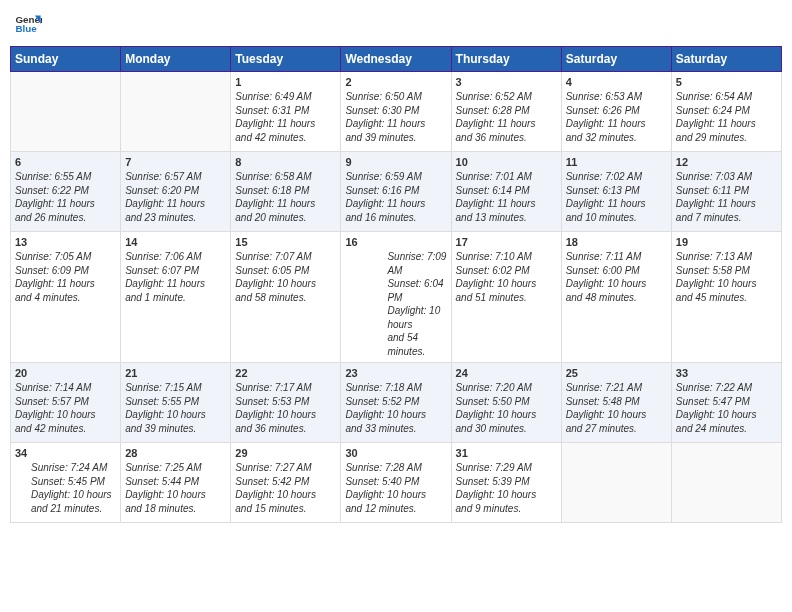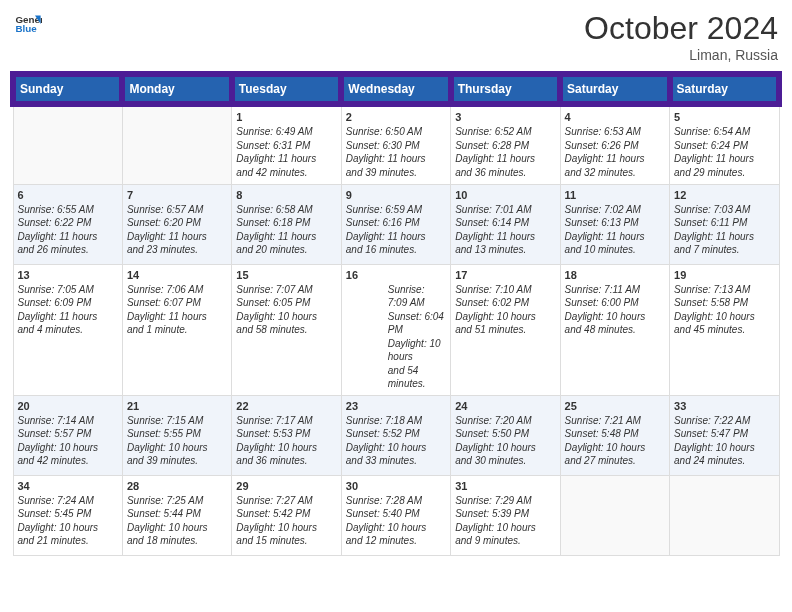--- a/index.html
+++ b/index.html
@@ -43,21 +43,21 @@
       border-collapse: collapse;
       border: 1px solid #ccc;
     }
     .calendar th {
       background: #2563b0;
       color: #fff;
       font-size: 12px;
       font-weight: bold;
       padding: 5px 4px;
       text-align: left;
-      border: 6px solid #4c1d95;
+      border: 1px solid #4c1d95;
     }
     .calendar td {
       vertical-align: top;
       border: 1px solid #ddd;
       padding: 4px;
       width: calc(100% / 7);
       height: 80px;
       background: #fff;
       font-size: 10px;
       color: #333;
@@ -83,24 +83,20 @@
 </head>
 <body>
 
 <div class="header">
   <div class="logo">
     <svg class="logo-icon" viewBox="0 0 40 40">
       <text x="2" y="18" font-size="14" font-weight="bold" fill="#333">General</text>
       <text x="2" y="32" font-size="14" font-weight="bold" fill="#1a73c9">Blue</text>
       <polygon points="30,8 38,8 38,20" fill="#1a73c9"></polygon>
     </svg>
-  </div>
-  <div class="title-block">
-    <div class="month-year">October 2024</div>
-    <div class="location">Liman, Russia</div>
   </div>
 </div>
 
 <table class="calendar">
   <thead>
     <tr>
     <th>Sunday</th>
         <th>Monday</th>
         <th>Tuesday</th>
         <th>Wednesday</th>
@@ -298,21 +294,21 @@
           <div class="day-num">33</div>
           <div class="day-info" style="white-space: pre-line;">Sunrise: 7:22 AM
 Sunset: 5:47 PM
 Daylight: 10 hours
 and 24 minutes.</div>
         </td>
       </tr>
       <tr>
         <td>
           <div class="day-num">34</div>
-          <div class="day-info" style="white-space: pre-line;">Sunrise: 7:24 AM
+          <div class="day-info" style="white-space: pre-line; margin-left: 16px;">Sunrise: 7:24 AM
 Sunset: 5:45 PM
 Daylight: 10 hours
 and 21 minutes.</div>
         </td>
         <td>
           <div class="day-num">28</div>
           <div class="day-info" style="white-space: pre-line;">Sunrise: 7:25 AM
 Sunset: 5:44 PM
 Daylight: 10 hours
 and 18 minutes.</div>

